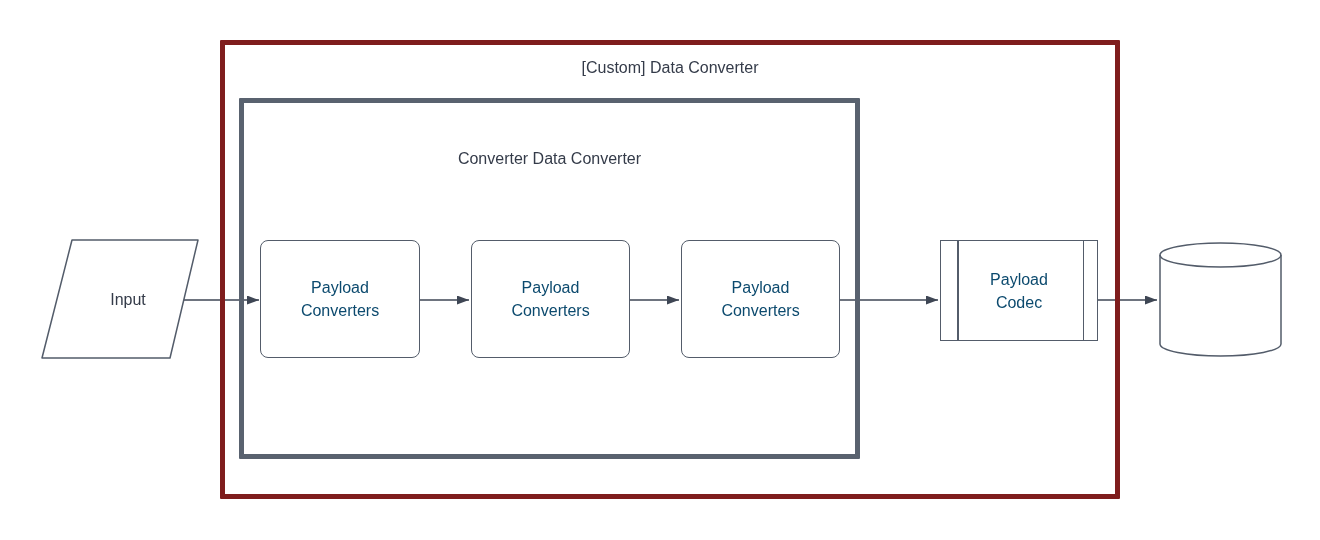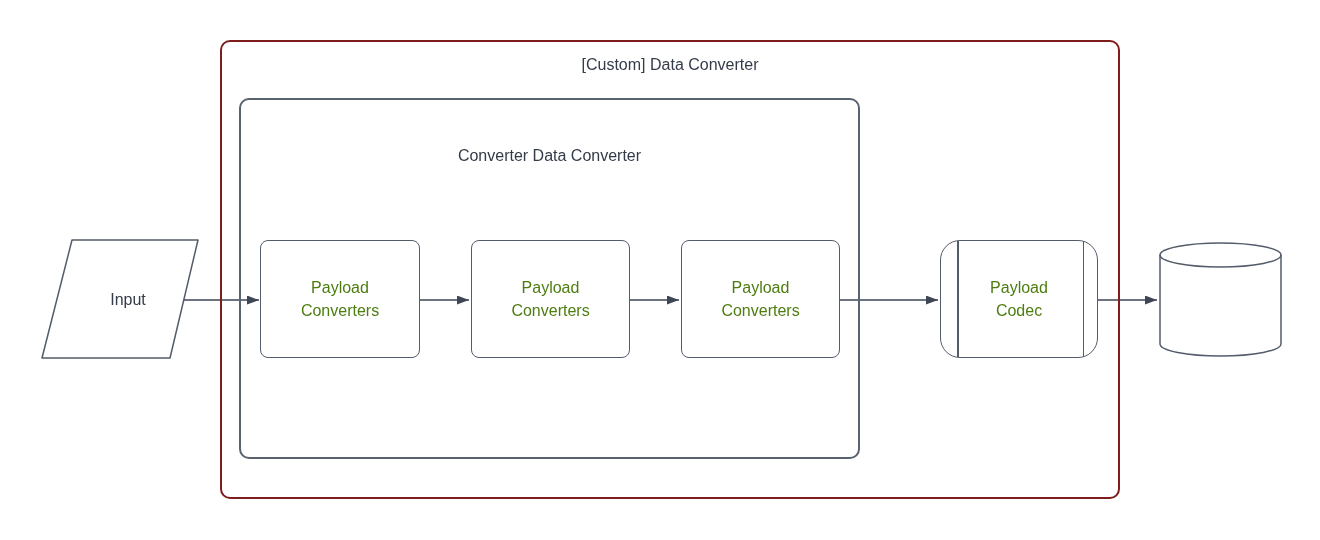--- a/index.html
+++ b/index.html
@@ -19,22 +19,22 @@
   .edges-svg {
     position: absolute;
     left: 0;
     top: 0;
     width: 1320px;
     height: 540px;
     pointer-events: none;
   }
   .container-box {
     position: absolute;
-    border: 2px solid #7f1d1d;
-    border-radius: 10px;
+    border: 5px solid #7f1d1d;
+    border-radius: 1px;
     background: transparent;
     box-sizing: border-box;
   }
   .container-box.outer {
     left: 220px;
     top: 40px;
     width: 900px;
     height: 459px;
   }
   .container-box.composite {
@@ -58,21 +58,21 @@
 
   .node {
     position: absolute;
     box-sizing: border-box;
     display: flex;
     align-items: center;
     justify-content: center;
     text-align: center;
     font-size: 16px;
     line-height: 23px;
-    color: #4d7c0f;
+    color: #0c4a6e;
   }
   .node.rect {
     border: 1.5px solid #535c6a;
     border-radius: 8px;
     background: #ffffff;
     width: 160px;
     height: 118px;
     top: 240px;
   }
   .node .label-inner {
@@ -80,23 +80,23 @@
     max-width: 122px;
   }
   .node.box1 { left: 260px; width: 160px; }
   .node.box2 { left: 471px; width: 159px; }
   .node.box3 { left: 681px; width: 159px; }
 
   .node.codec {
     left: 940px;
     top: 240px;
     width: 158px;
-    height: 118px;
+    height: 101px;
     border: 1.5px solid #535c6a;
-    border-radius: 20px;
+    border-radius: 0;
     background: #ffffff;
   }
   .codec-line {
     position: absolute;
     top: 0;
     bottom: 0;
     width: 1.5px;
     background: #535c6a;
   }
   .codec-line.left { left: 16px; }

